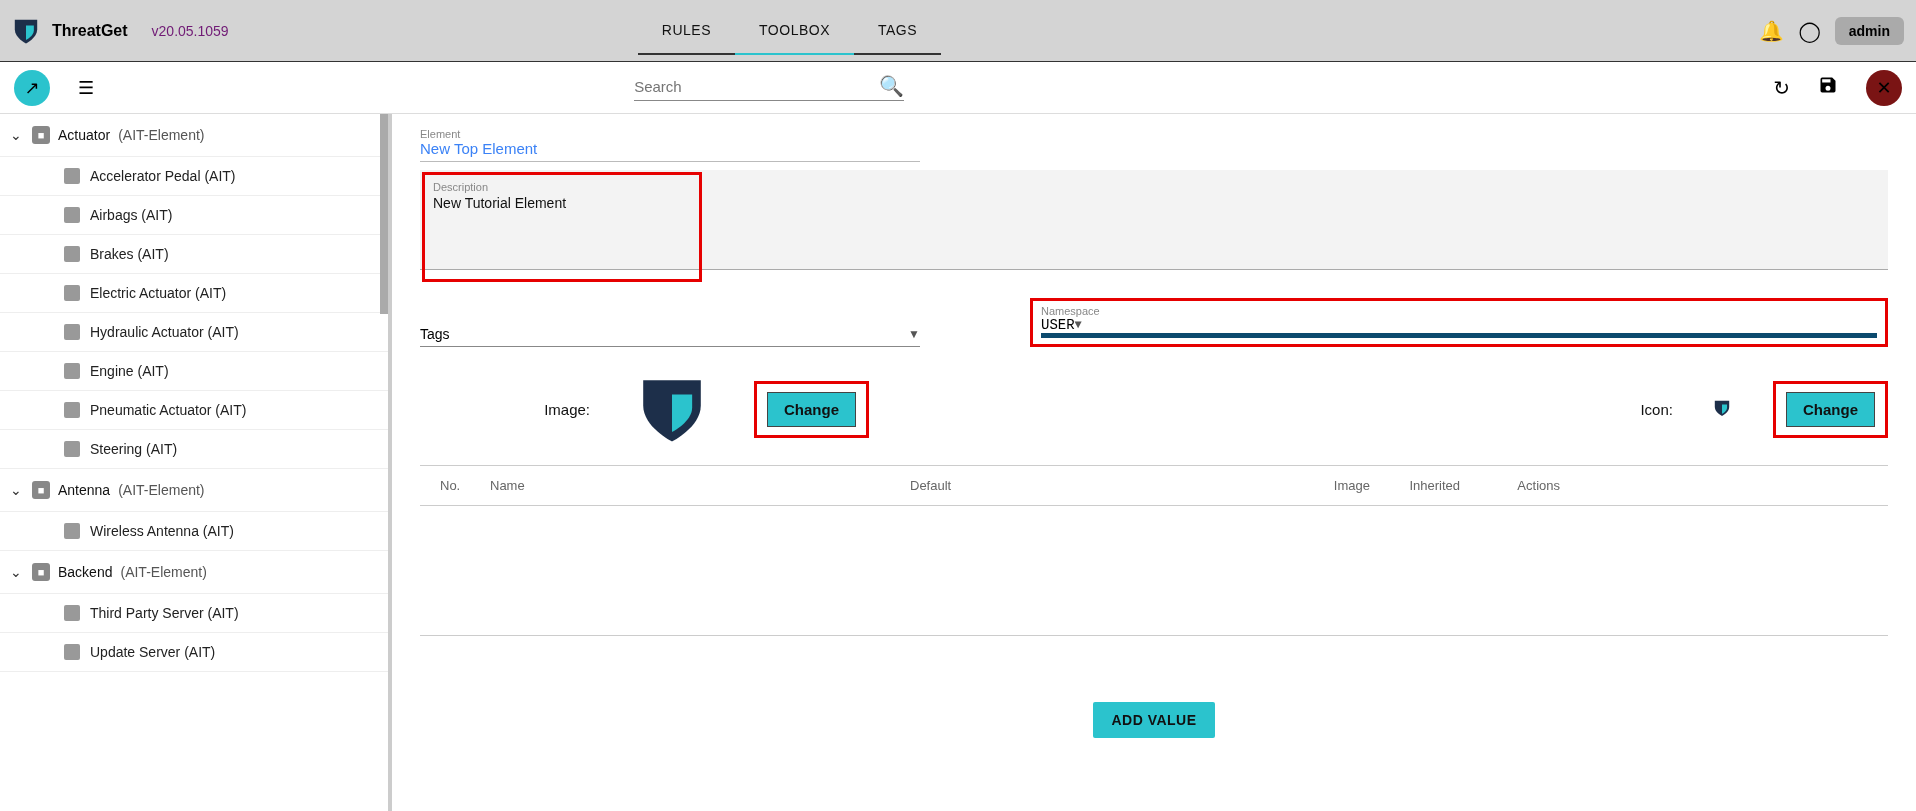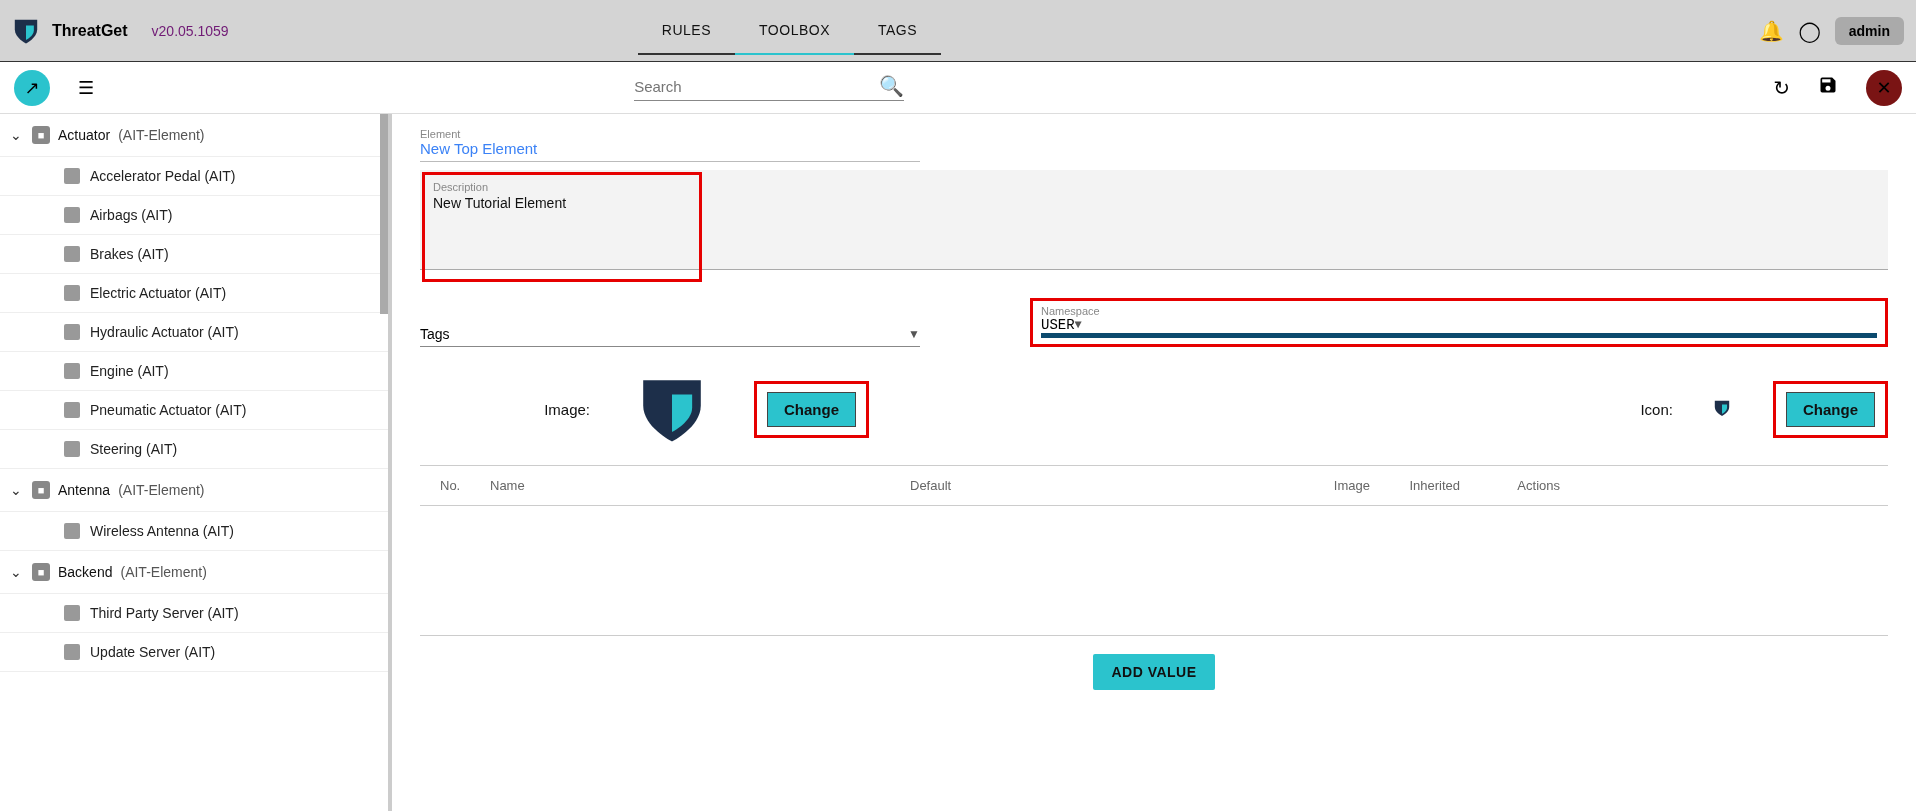--- a/index.html
+++ b/index.html
@@ -75,21 +75,21 @@
   .th-no { width:50px;}
   .th-name { width:420px;}
   .th-default { width:400px;}
   .th-fixed { width:60px; text-align:right;}
   .th-inh { width:80px; text-align:right; margin-left:10px;}
   .th-act { width:80px; text-align:right; margin-left:20px;}
   
   .table-body { height:130px; border-bottom:1px solid #ccc;}
   
   .add-value-wrap { display:flex; justify-content:center; margin-top: 18px;}
-  .add-value-btn { background:#2bc3cd; border:none; padding:10px 18px; font-size:14px; font-weight:700; letter-spacing:.5px; color:#111; cursor:pointer; border-radius:2px;}
+  .add-value-btn { background:#2bc3cd; border:none; padding:10px 18px; font-size:14px; font-weight:700; letter-spacing:.5px; color:#111; cursor:pointer; border-radius:2px;margin-top:48px;}
   
   svg.logo-shield path.p1 { fill:#1d2f4a;}
   svg.logo-shield path.p2 { fill:#2bc3cd;}
 </style>
 </head>
 <body>
 
 <div class="titlebar">
   <div class="titlebar-left">
     <svg class="app-logo logo-shield" viewBox="0 0 100 100">

